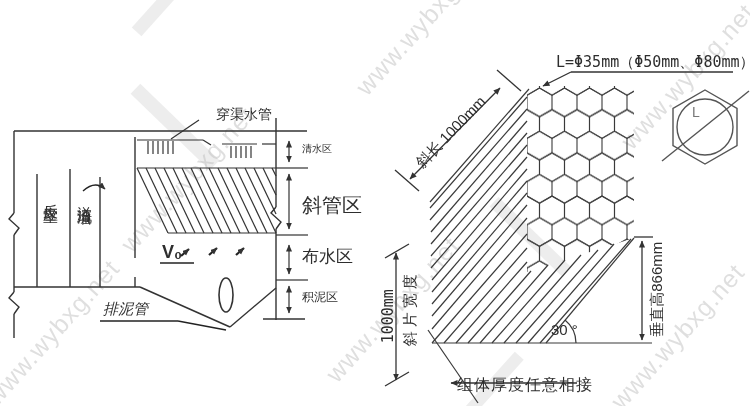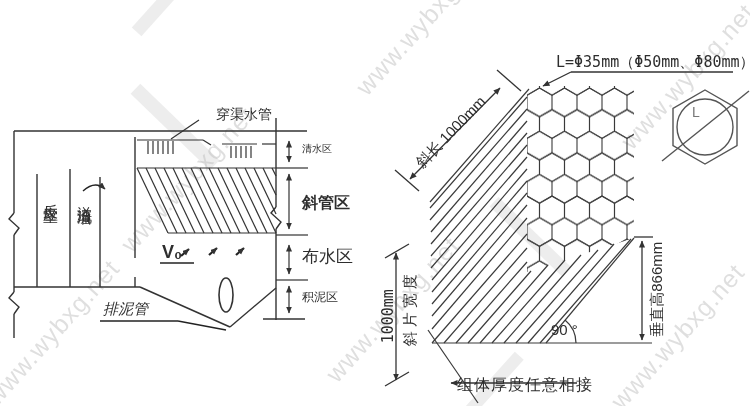--- a/index.html
+++ b/index.html
@@ -192,26 +192,26 @@
   </svg>
 
 
   <div class="lbl" style="left:216px;top:107px;font-size:14px;">穿渠水管</div>
   <div class="lbl vtext" style="left:42px;top:192px;font-size:15px;">反应室</div>
   <div class="lbl vtext" style="left:76px;top:194px;font-size:15px;">溢流墙</div>
   <div class="lbl" style="left:162px;top:243px;font-size:18px;font-weight:bold;">V₀</div>
   <div class="lbl" style="left:103px;top:301px;font-size:15px;font-style:italic;">排泥管</div>
 
   <div class="lbl" style="left:302px;top:143px;font-size:10px;">清水区</div>
-  <div class="lbl" style="left:302px;top:194px;font-size:16px;font-weight:bold;">斜管区</div>
+  <div class="lbl" style="left:302px;top:194px;font-size:20px;">斜管区</div>
   <div class="lbl" style="left:302px;top:248px;font-size:17px;">布水区</div>
   <div class="lbl" style="left:302px;top:291px;font-size:12px;">积泥区</div>
 
   <div class="lbl mono" style="left:556px;top:54px;font-size:15px;">L=Φ35mm（Φ50mm、Φ80mm）</div>
   <div class="lbl rot46" style="left:391px;top:124px;width:120px;font-size:15px;">斜长 1000mm</div>
   <div class="lbl rot90 mono" style="left:343px;top:308px;width:90px;font-size:15px;">1000mm</div>
   <div class="lbl rot90" style="left:365px;top:300px;width:90px;font-size:15px;letter-spacing:4px;">斜片宽度</div>
   <div class="lbl rot90" style="left:602px;top:281px;width:110px;font-size:15px;">垂直高866mm</div>
-  <div class="lbl" style="left:551px;top:322px;font-size:15px;">90 °</div>
+  <div class="lbl" style="left:551px;top:322px;font-size:15px;">30 °</div>
   <div class="lbl" style="left:457px;top:376px;font-size:16px;letter-spacing:1px;">组体厚度任意相接</div>
   <div class="lbl" style="left:692px;top:105px;font-size:14px;color:#777;">L</div>
 
 </div>
 
 </body></html>

